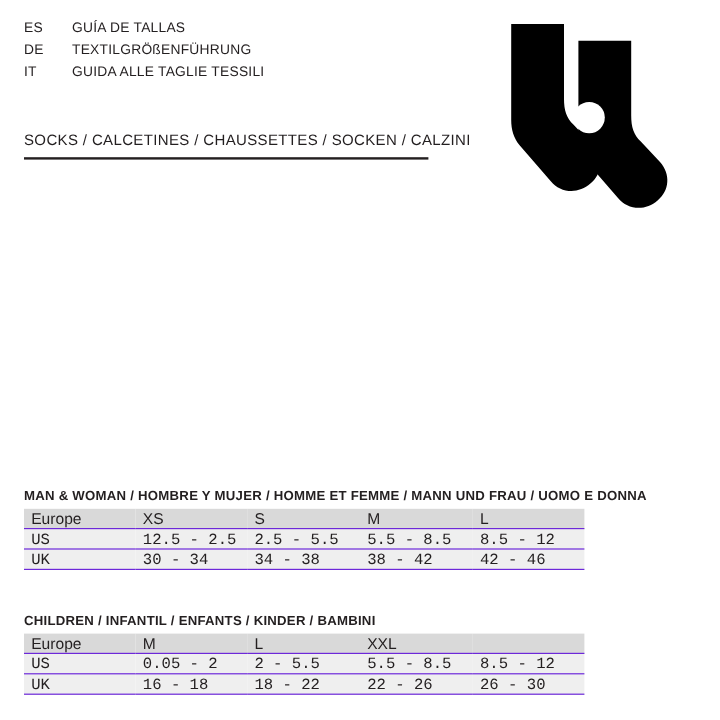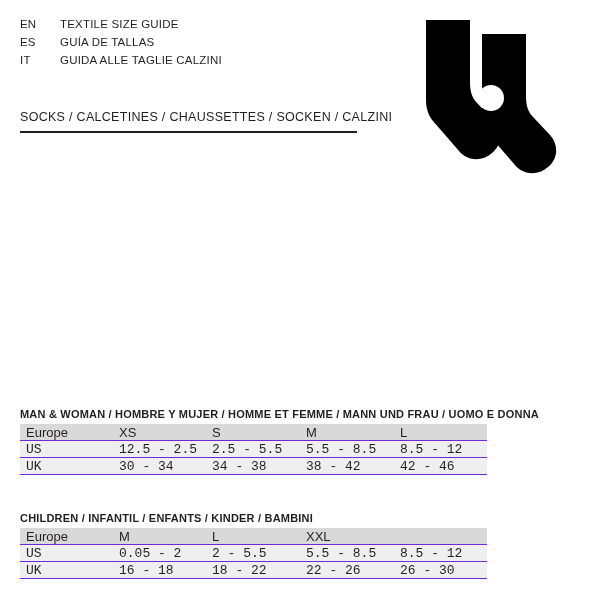--- a/index.html
+++ b/index.html
@@ -116,30 +116,30 @@
   col.c3 { width: 94px; }
   col.c4 { width: 93px; }
 </style>
 </head>
 <body>
 
 <div class="page">
 
   <div class="lang-block">
     <div class="lang-row">
-      <span class="lang-code">EN</span>
-      <span class="lang-text">TEXTILE SIZE GUIDE</span>
-    </div>
-    <div class="lang-row">
       <span class="lang-code">ES</span>
       <span class="lang-text">GUÍA DE TALLAS</span>
     </div>
     <div class="lang-row">
+      <span class="lang-code">DE</span>
+      <span class="lang-text">TEXTILGRÖßENFÜHRUNG</span>
+    </div>
+    <div class="lang-row">
       <span class="lang-code">IT</span>
-      <span class="lang-text">GUIDA ALLE TAGLIE CALZINI</span>
+      <span class="lang-text">GUIDA ALLE TAGLIE TESSILI</span>
     </div>
   </div>
 
   <div class="product-title">SOCKS / CALCETINES / CHAUSSETTES / SOCKEN / CALZINI</div>
   <div class="title-rule"></div>
 
   <div class="socks">
     <svg viewBox="0 0 160 160" width="160" height="160" aria-hidden="true">
 
       <path d="M18 4 h44 v62 c0 10 2 16 8 22 l16 17 c9 10 8 24 -2 32 c-10 9 -25 8 -33 -2 l-26 -30 c-5 -6 -7 -13 -7 -21 z" fill="#000000"></path>

